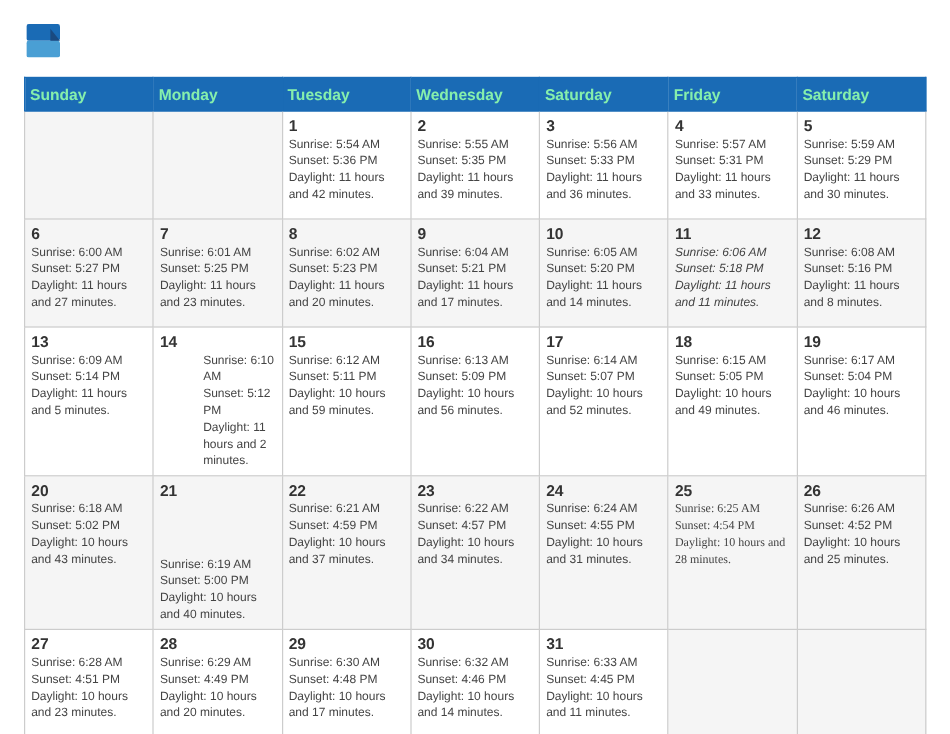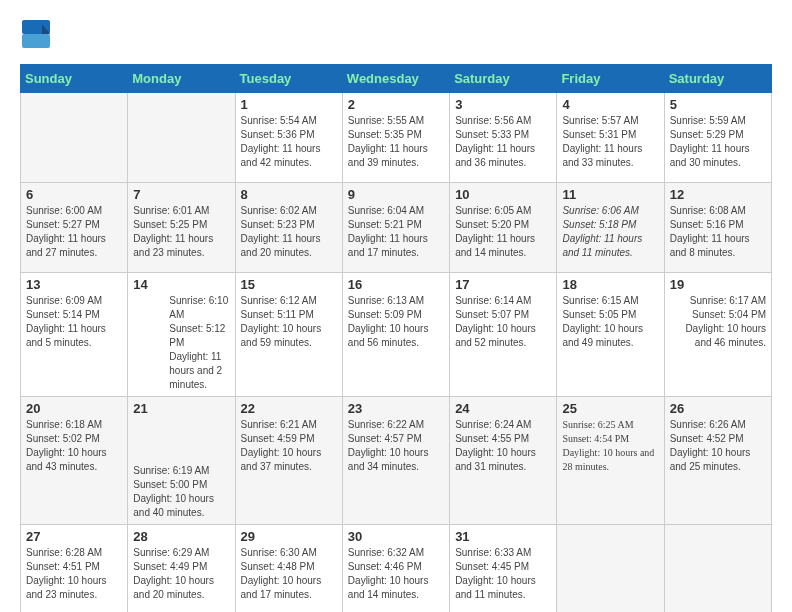--- a/index.html
+++ b/index.html
@@ -232,21 +232,21 @@
 Daylight: 10 hours and 52 minutes.</div>
         </td>
         <td>
           <span class="day-number">18</span>
           <div class="day-info" style="white-space: pre-line;">Sunrise: 6:15 AM
 Sunset: 5:05 PM
 Daylight: 10 hours and 49 minutes.</div>
         </td>
         <td>
           <span class="day-number">19</span>
-          <div class="day-info" style="white-space: pre-line; text-align: right;">Sunrise: 6:17 AM
+          <div class="day-info" style="white-space: pre-line;">Sunrise: 6:17 AM
 Sunset: 5:04 PM
 Daylight: 10 hours and 46 minutes.</div>
         </td>
       </tr>
       <tr>
         <td>
           <span class="day-number">20</span>
           <div class="day-info" style="white-space: pre-line;">Sunrise: 6:18 AM
 Sunset: 5:02 PM
 Daylight: 10 hours and 43 minutes.</div>

